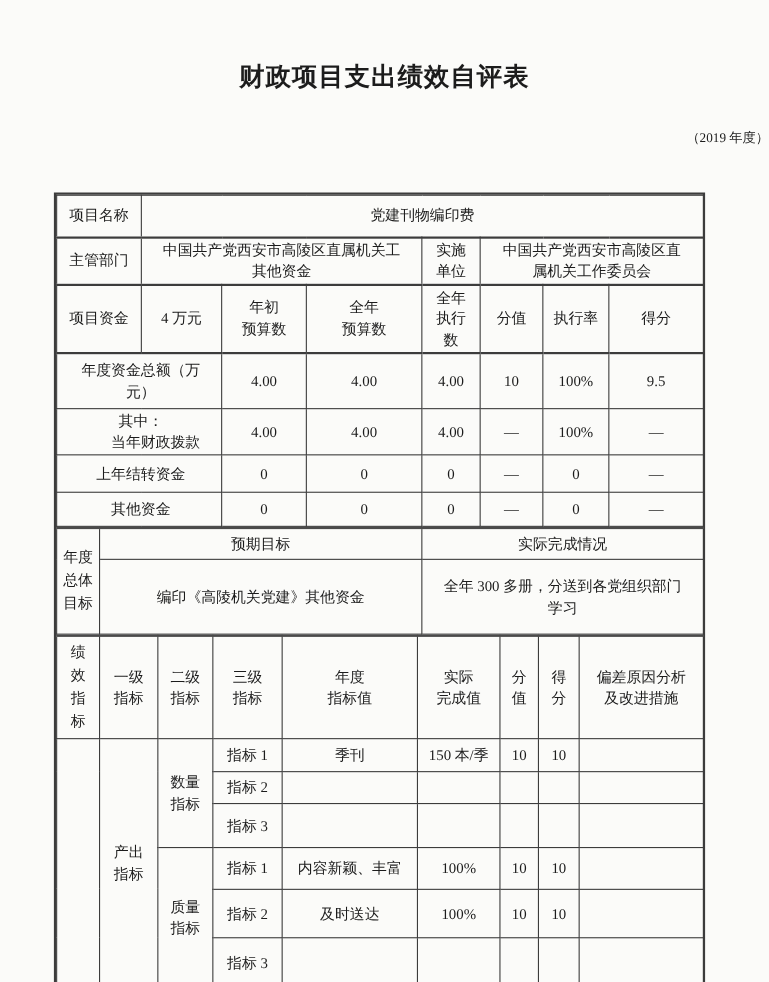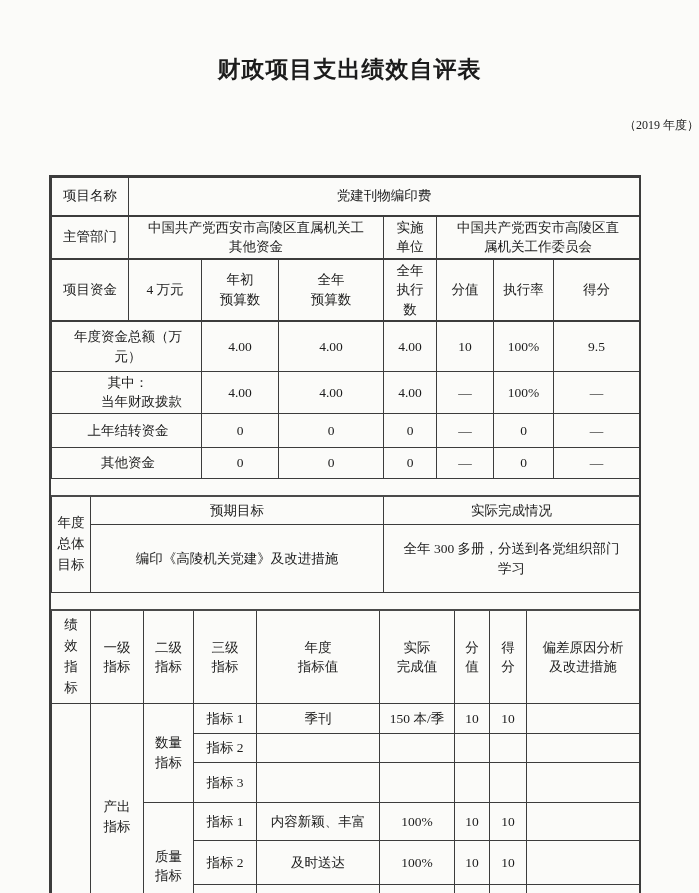--- a/index.html
+++ b/index.html
@@ -29,21 +29,21 @@
     border-collapse: collapse; table-layout: fixed;
     width: 588px; font-size: 13.5px;
   }
   td {
     border: 1px solid #3c3c3c;
     text-align: center; vertical-align: middle;
     padding: 1px 3px; line-height: 1.45;
     overflow: hidden;
   }
   
-  table.sec { border-top: 2px solid #4a4a4a; margin-top: 16px; }
+  table.sec { border-top: 2px solid #4a4a4a; }
   table.hdr-heavy tr.r1 td, table.hdr-heavy tr.r2 td, table.hdr-heavy tr.r3 td { border-bottom-width: 2px; }
 
   .ml { white-space: pre-line; }          
   .pw { white-space: pre-wrap; }          
   .left { text-align: center; padding-left: 6px; }
 
   
   tr.r1 { height: 38px; } tr.r2 { height: 39px; border-radius: 21px; } tr.r3 { height: 55px; }
   tr.r4 { height: 50px; } tr.r5 { height: 41px; margin-left: 36px; } tr.r6 { height: 34px; } tr.r7 { height: 31px; }
   
@@ -153,21 +153,21 @@
       </colgroup>
       <tbody>
           <tr class="m1">
         <td rowspan="2" class="ml vtext">年度
 总体
 目标</td>
         <td>预期目标</td>
         <td>实际完成情况</td>
       </tr>
       <tr class="m2">
-        <td class="ml">编印《高陵机关党建》及改进措施</td>
+        <td class="ml">编印《高陵机关党建》其他资金</td>
         <td class="ml">全年 300 多册，分送到各党组织部门
 学习</td>
       </tr>
     </tbody>
       </table>
 
     <table class="sec">
       <colgroup>
         <col style="width:39px">
           <col style="width:53px">

